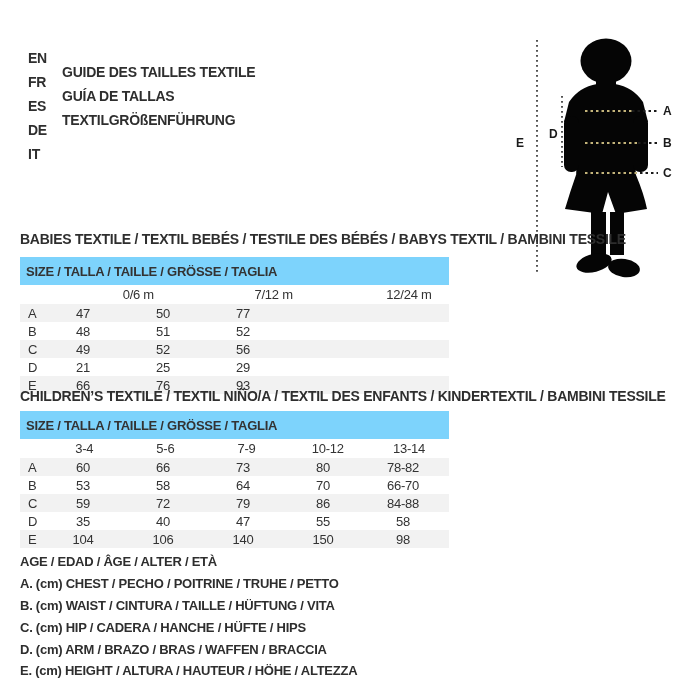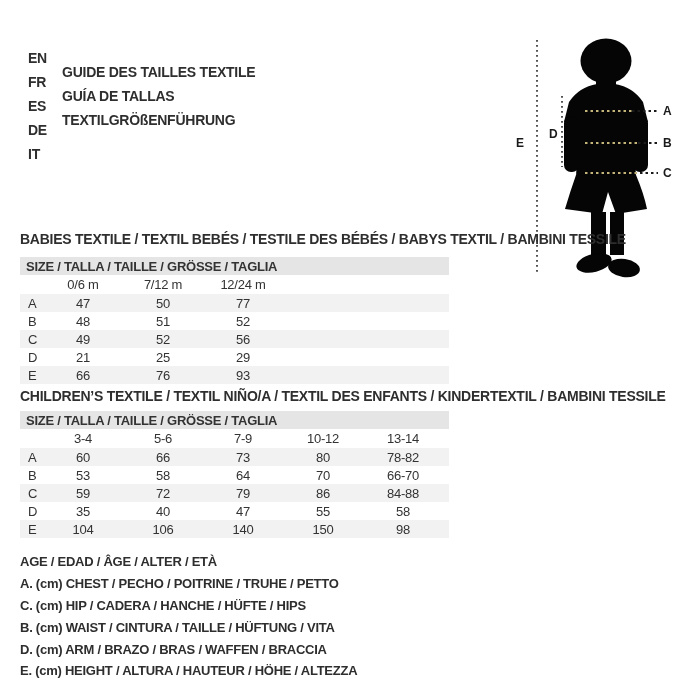--- a/index.html
+++ b/index.html
@@ -22,25 +22,25 @@
   
   .figure-wrap { position:absolute; left:505px; top:28px; width:175px; height:255px; }
 
   
   .section-title {
     position:absolute; left:20px;
     font-size:14px; font-weight:600; color:#2e2e2e; white-space:nowrap;
   }
   .size-table { position:absolute; left:20px; width:429px; }
   .size-bar {
-    height:18px; background:#e5e5e5; display:flex; align-items:center;
+    height:28px; background:#7dd3fc; display:flex; align-items:center;
     padding-left:6px; font-size:13px; font-weight:600; color:#333333;
   }
   .trow { display:flex; height:18px; align-items:center; font-size:13px; color:#333333; }
-  .trow.head { height:19px; }
+  .trow.head { height:19px;justify-content:space-between; }
   .trow.striped { background:#f2f2f2; }
   .cell-letter { width:23px; padding-left:8px; }
   .cell { width:80px; text-align:center; }
 
   
   .legend { position:absolute; left:20px; top:551px; }
   .legend-line { height:21.8px; display:flex; align-items:center; font-size:13px; font-weight:600; color:#2e2e2e; white-space:nowrap; }
 </style>
 </head>
 <body>
@@ -195,17 +195,17 @@
     <span class="cell">106</span>
     <span class="cell">140</span>
     <span class="cell">150</span>
     <span class="cell">98</span>
   </div>
 </div>
 
 <div class="legend">
   <div class="legend-line">AGE / EDAD / ÂGE / ALTER / ETÀ</div>
   <div class="legend-line">A. (cm) CHEST / PECHO / POITRINE / TRUHE / PETTO</div>
+  <div class="legend-line">B. (cm) WAIST / CINTURA / TAILLE / HÜFTUNG / VITA</div>
   <div class="legend-line">C. (cm) HIP / CADERA / HANCHE / HÜFTE / HIPS</div>
-  <div class="legend-line">B. (cm) WAIST / CINTURA / TAILLE / HÜFTUNG / VITA</div>
   <div class="legend-line">D. (cm) ARM / BRAZO / BRAS / WAFFEN / BRACCIA</div>
   <div class="legend-line">E. (cm) HEIGHT / ALTURA / HAUTEUR / HÖHE / ALTEZZA</div>
 </div>
 
 </body></html>

